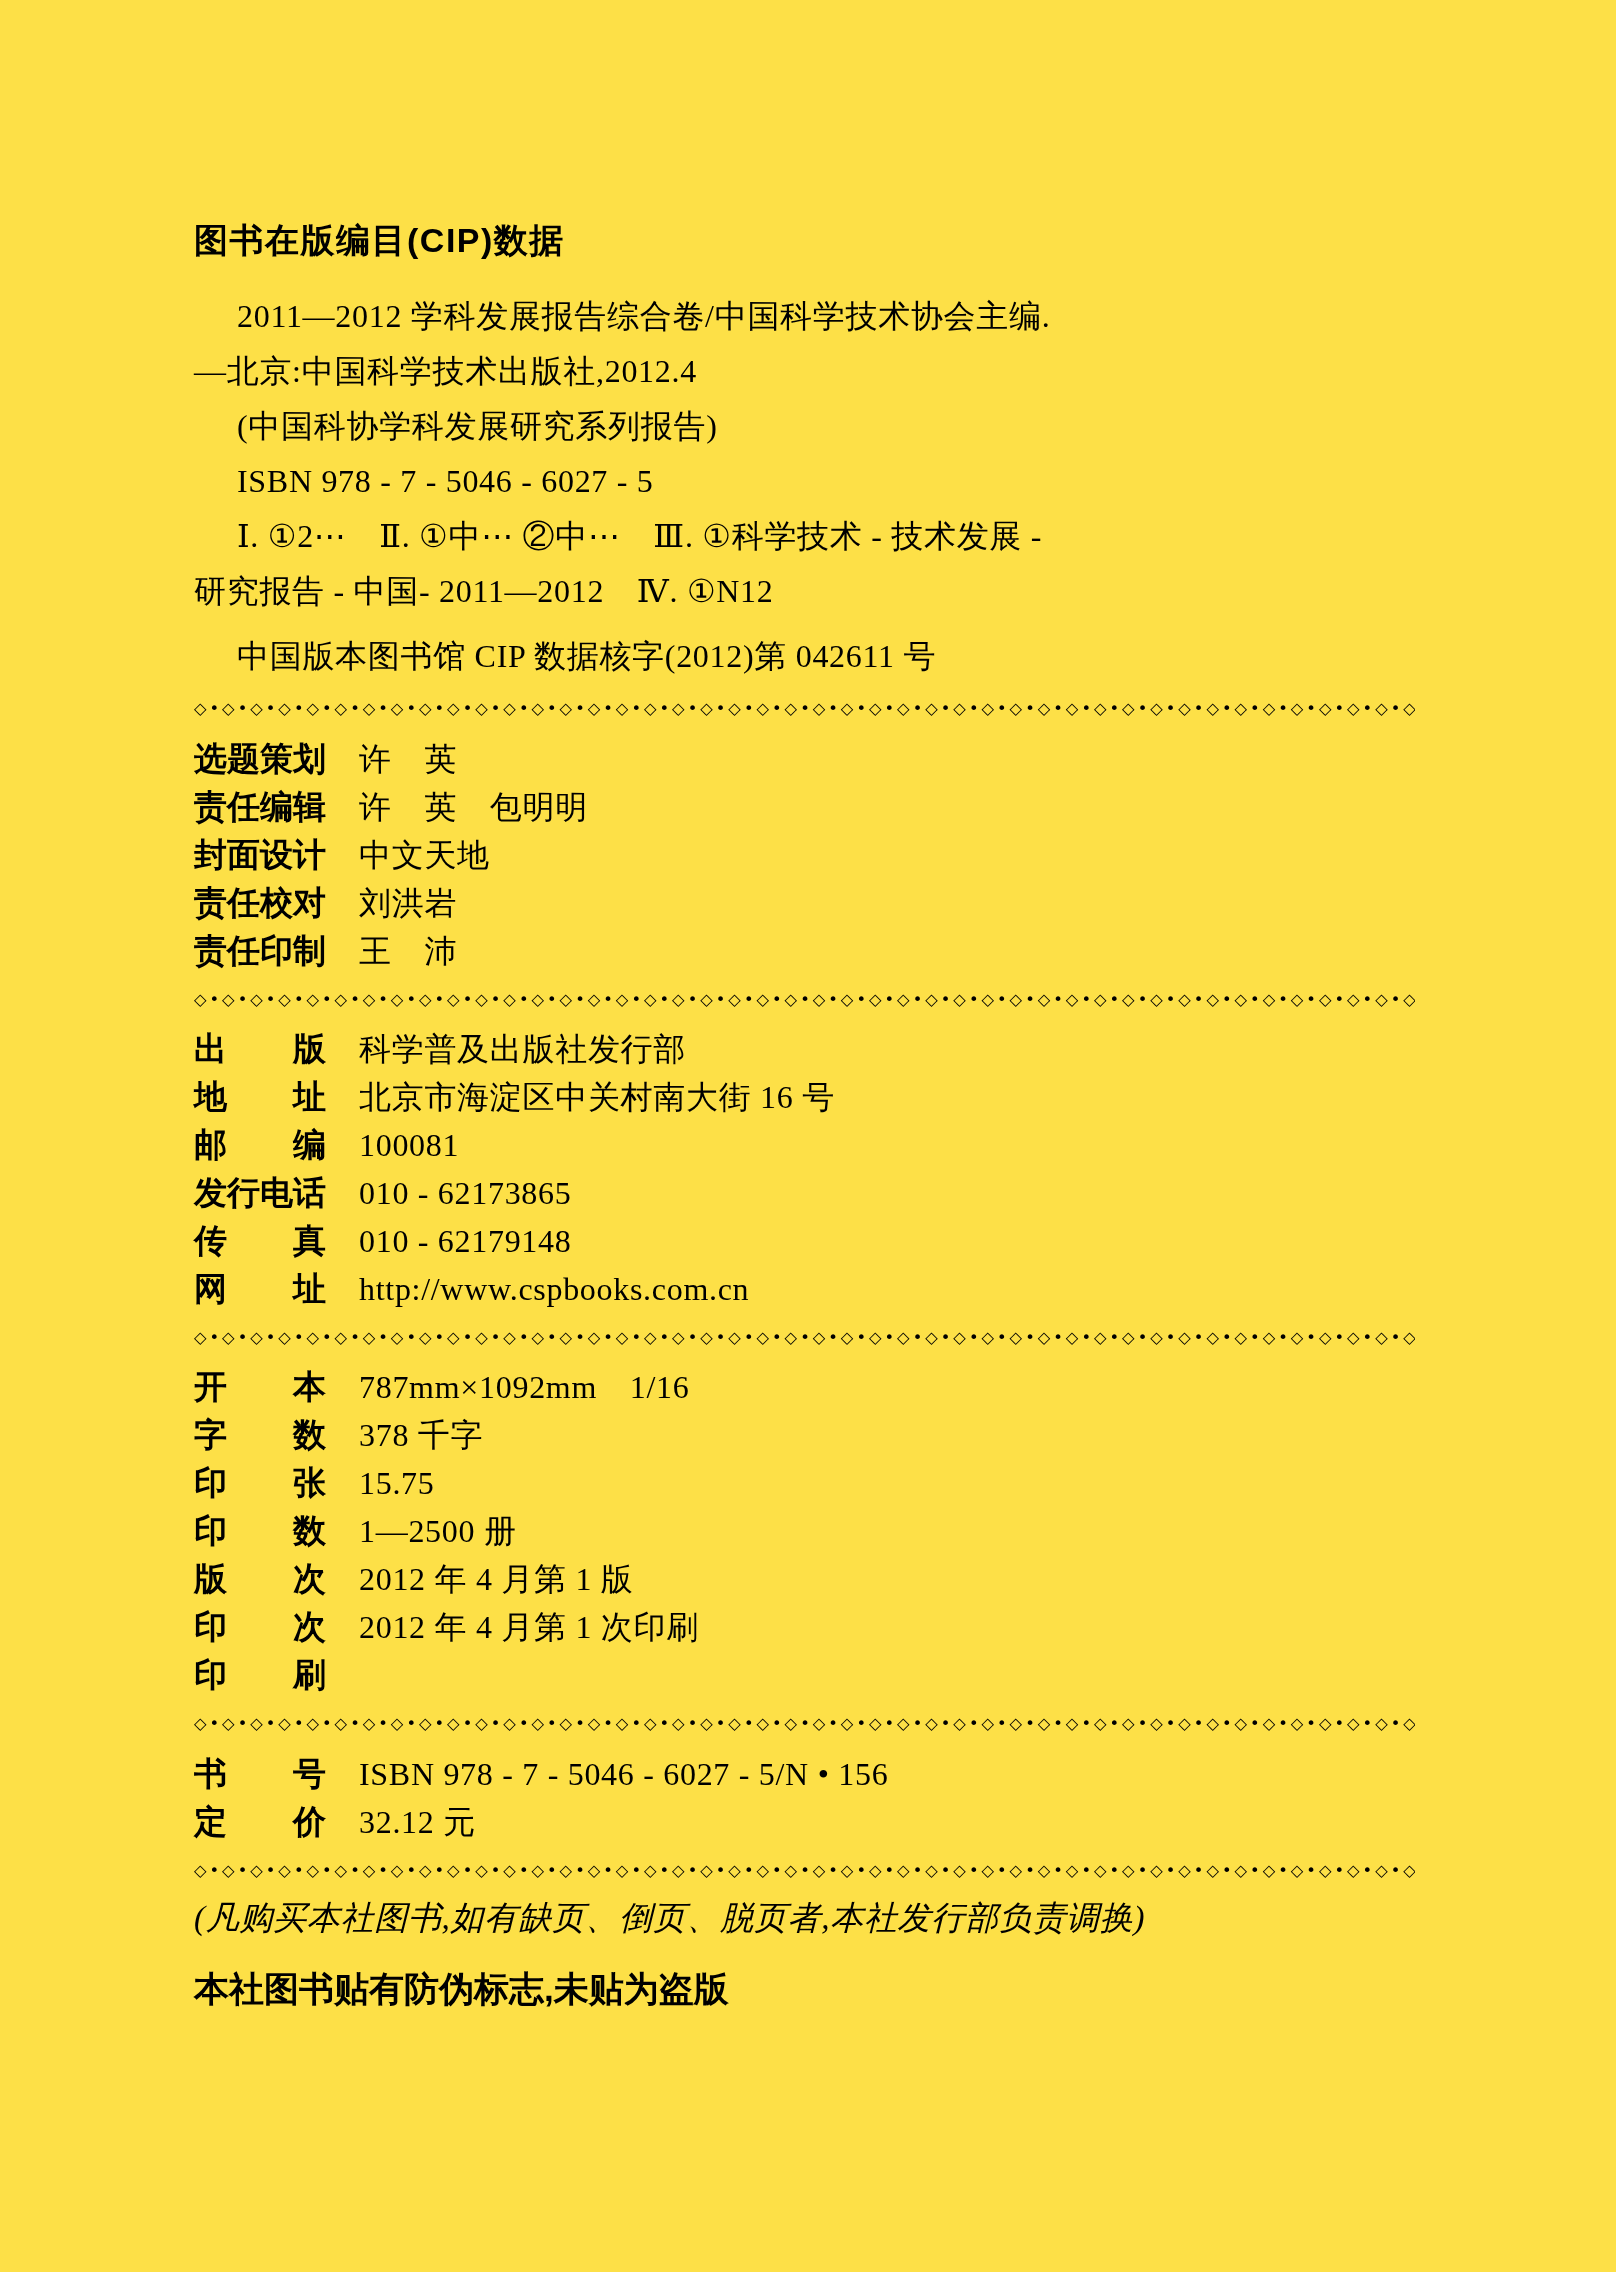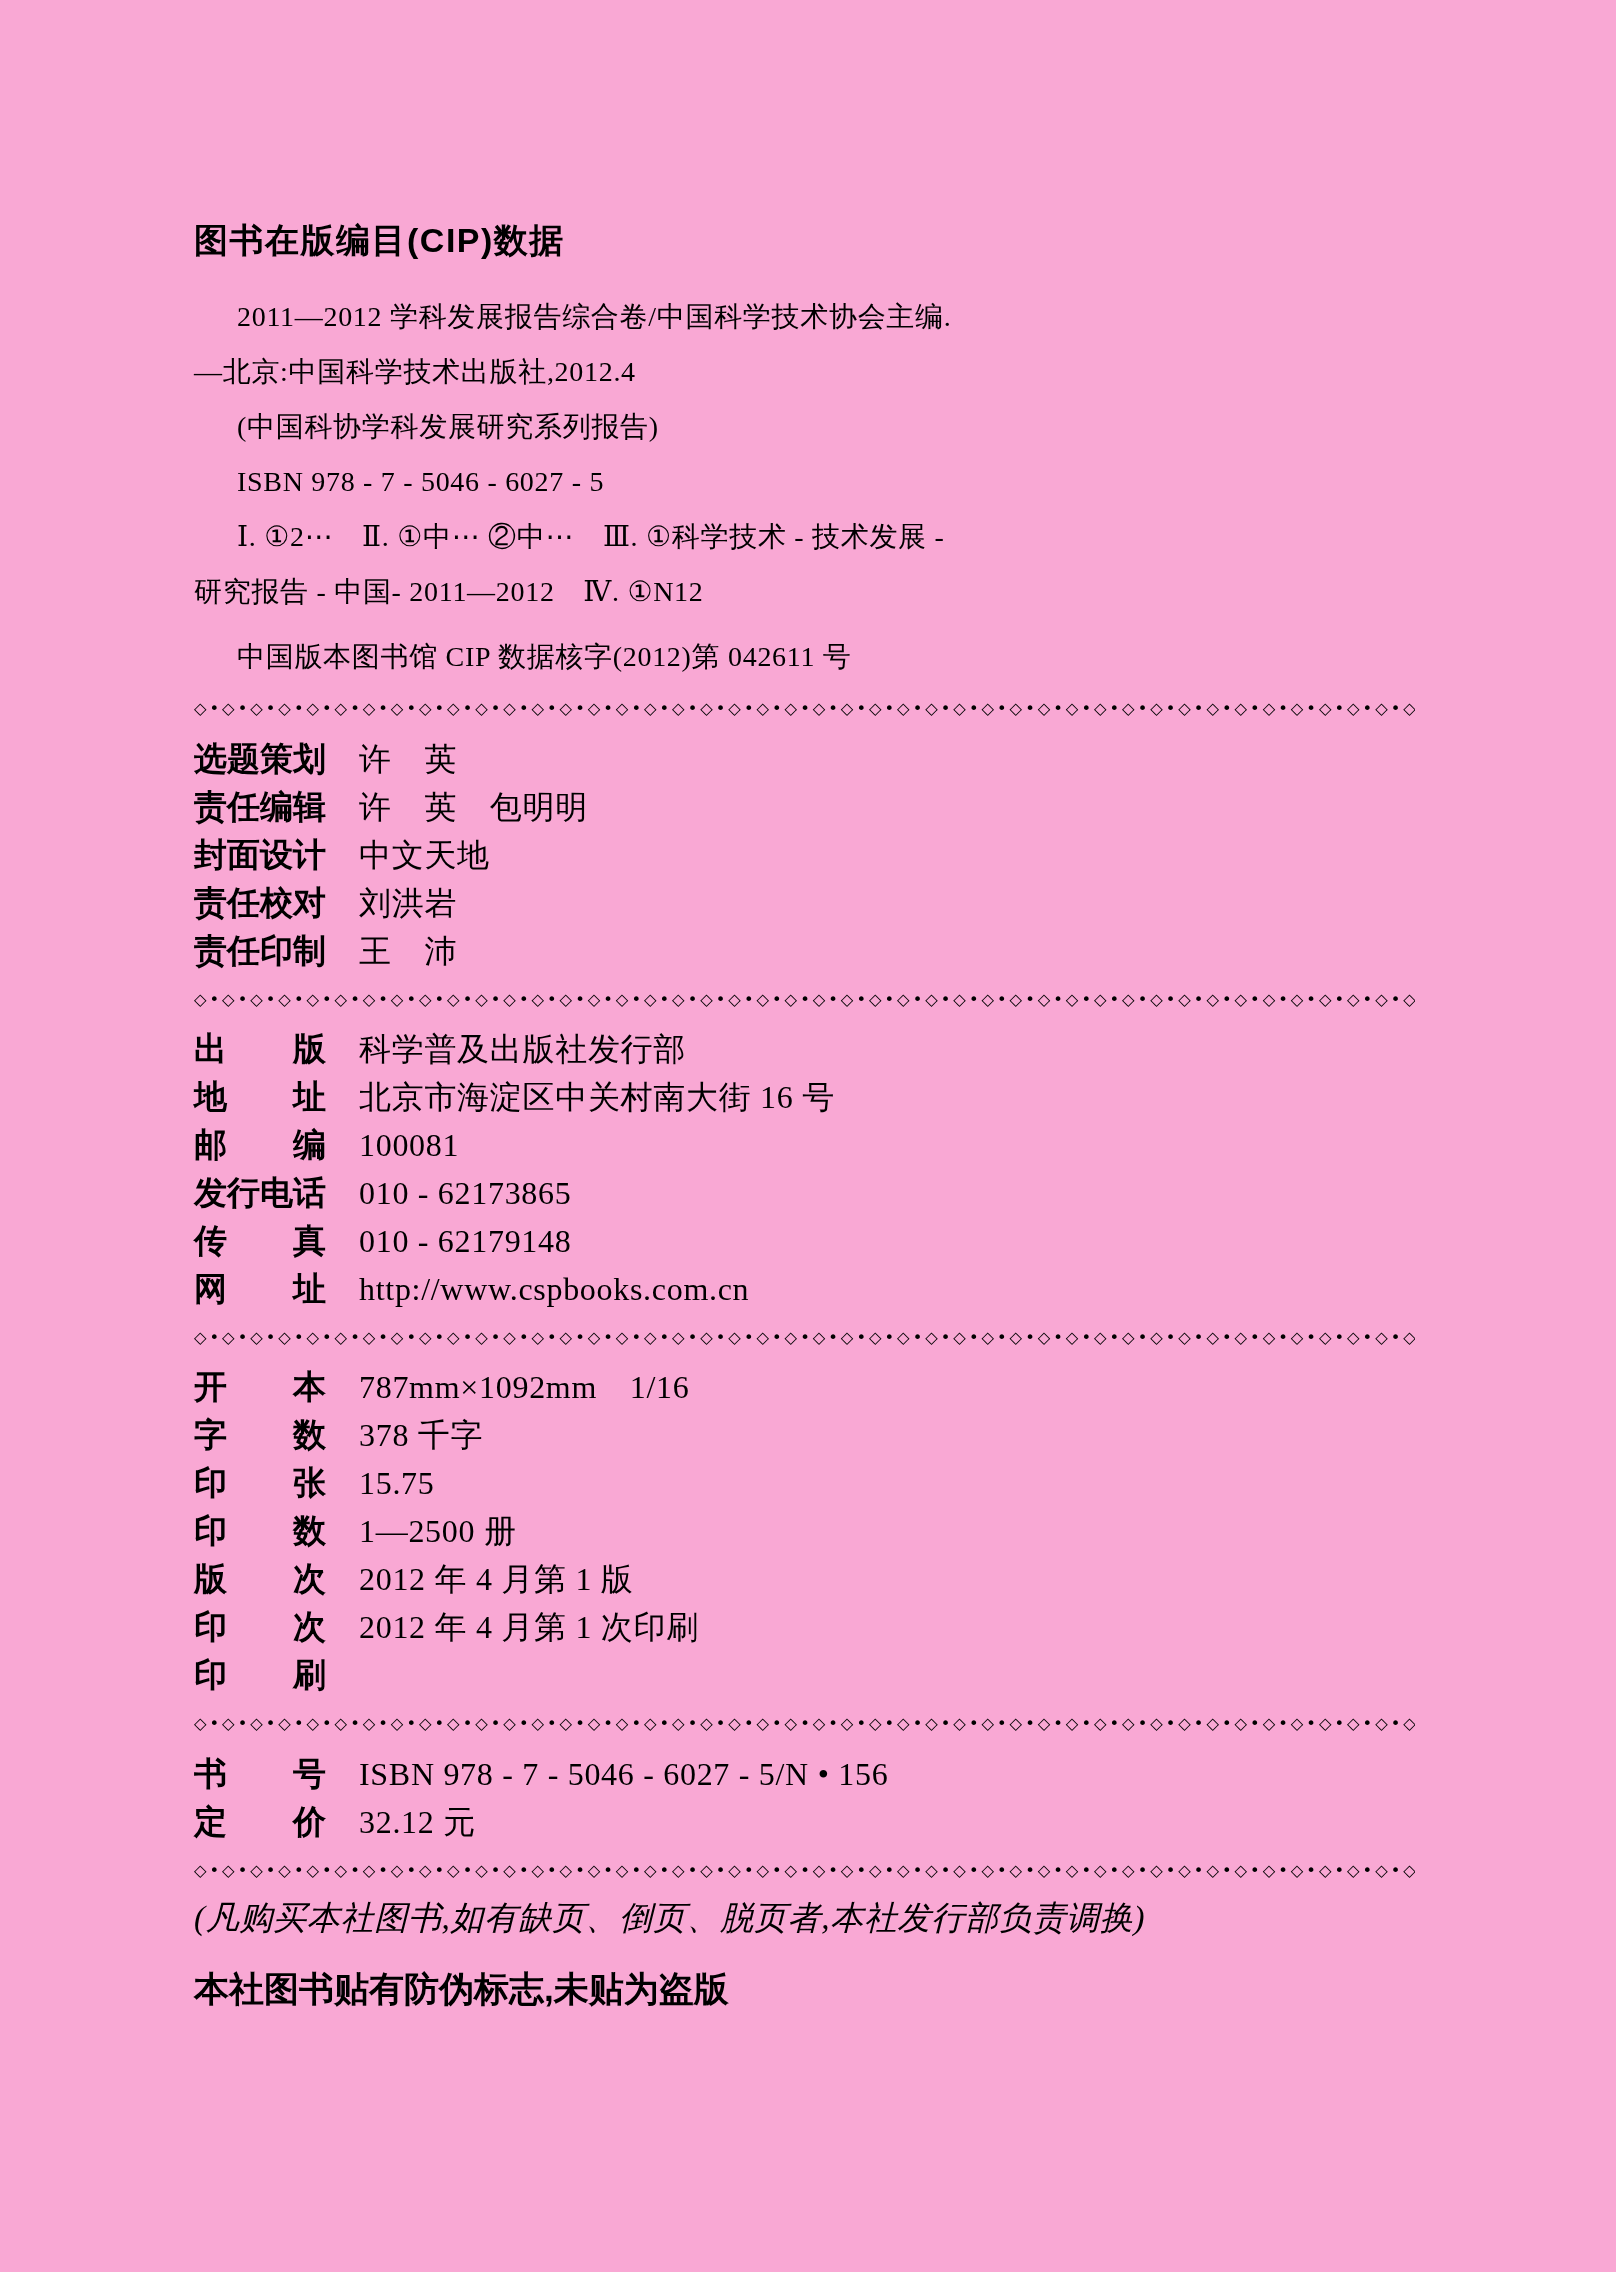--- a/index.html
+++ b/index.html
@@ -1,28 +1,28 @@
 <!DOCTYPE html>
 <html style="font-size:12px"><head>
 <meta charset="utf-8">
 <style>
   html,body{margin:0;padding:0;background:#e8e8e8;}
   .page{
-    width:1616px;height:2273px;background:#f9a8d4;color:#000;
+    width:1616px;height:2273px;background:#fde047;color:#000;
     position:relative;box-sizing:border-box;
     padding:222px 185px 0 194px;
     font-family:"Liberation Serif","DejaVu Serif",serif;
     margin:0 auto;overflow:hidden;
   }
   .cip-title{
     font-family:"Liberation Sans","DejaVu Sans",sans-serif;
     font-weight:700;font-size:34px;line-height:37px;
     margin:0 0 30px 0;letter-spacing:1.5px;
   }
-  .line{font-size:28px;line-height:55px;white-space:pre-wrap;letter-spacing:0.7px;}
+  .line{font-size:32px;line-height:55px;white-space:pre-wrap;letter-spacing:0.7px;}
   .indent{padding-left:43px;}
   .record{margin-top:10.4px;}
   .divider{
     width:1221px;height:25px;overflow:hidden;white-space:nowrap;
     font-family:"DejaVu Sans","Liberation Sans",sans-serif;
     font-size:16.3px;line-height:25px;letter-spacing:3px;
     margin:12px 0 13.3px 0;color:#000;
   }
   .row{display:flex;align-items:flex-start;height:48px;}
   .lbl{

